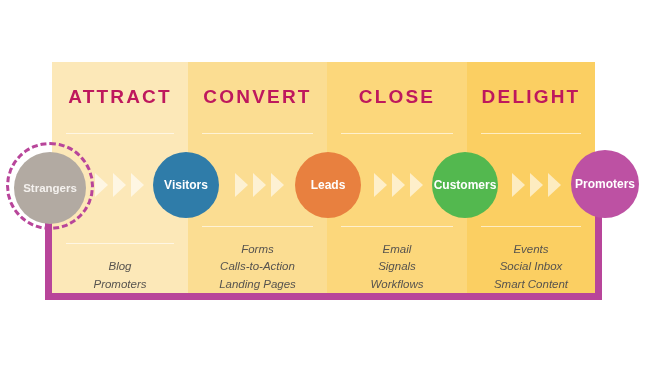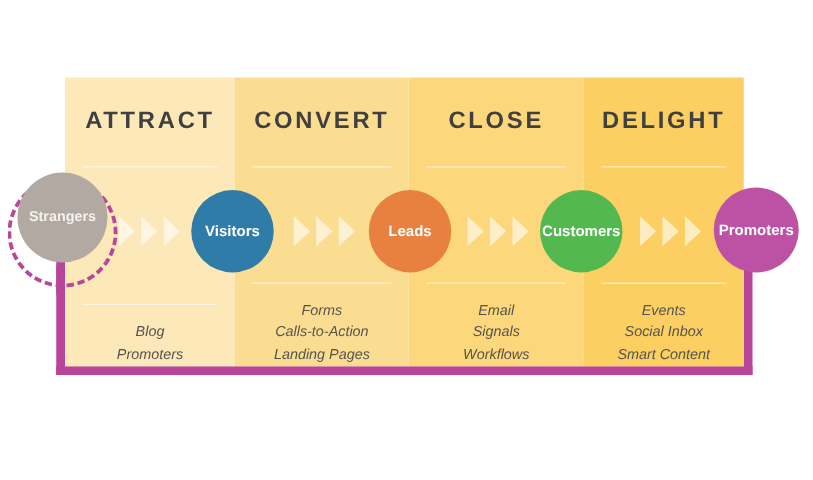--- a/index.html
+++ b/index.html
@@ -45,21 +45,21 @@
 
   
   .col-head{
     height:70px;
     display:flex;
     align-items:center;
     justify-content:center;
     letter-spacing:2.2px;
     font-size:19px;
     font-weight:bold;
-    color:#404040;
+    color:#be185d;
     user-select:none;
   }
 
   
   .rule{
     height:1px;
     margin:0 14px;
     background:rgba(255,255,255,.62);
   }
   .rule-top{margin-top:1px;}
@@ -84,21 +84,21 @@
     align-items:center;
     justify-content:center;
     color:#ffffff;
     font-weight:bold;
     font-size:12px;
     white-space:nowrap;
     box-sizing:border-box;
     user-select:none;
   }
   .node-strangers{
-    left:14px;  top:138px; width:72px; height:72px;
+    left:14px;  top:152px; width:72px; height:72px;
     background:#b2aaa2; color:#f4f1ee; font-size:11.5px;
   }
   .node-visitors {left:153px;top:152px; width:66px; height:66px; background:#2f7ca9;}
   .node-leads    {left:295px;top:152px; width:66px; height:66px; background:#e8803f;}
   .node-customers{left:432px;top:152px; width:66px; height:66px; background:#53b84f;}
   .node-promoters{left:571px;top:150px; width:68px; height:68px; background:#bd51a3;}
 
   
   #strangers-ring{
     position:absolute;

